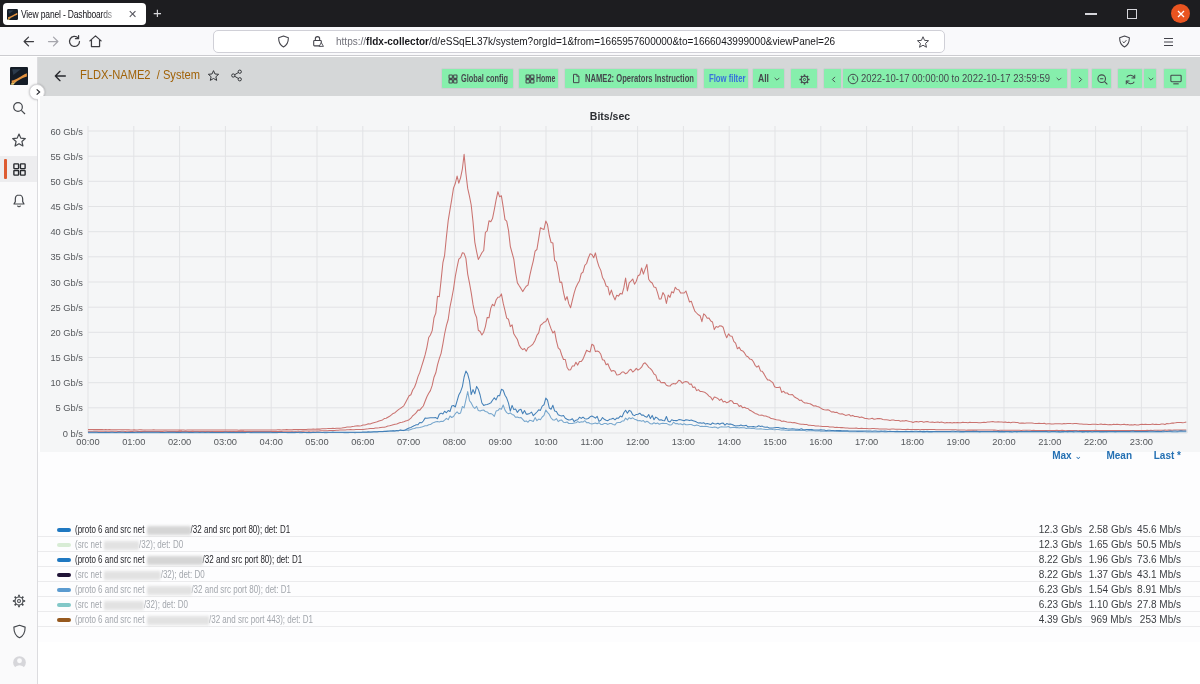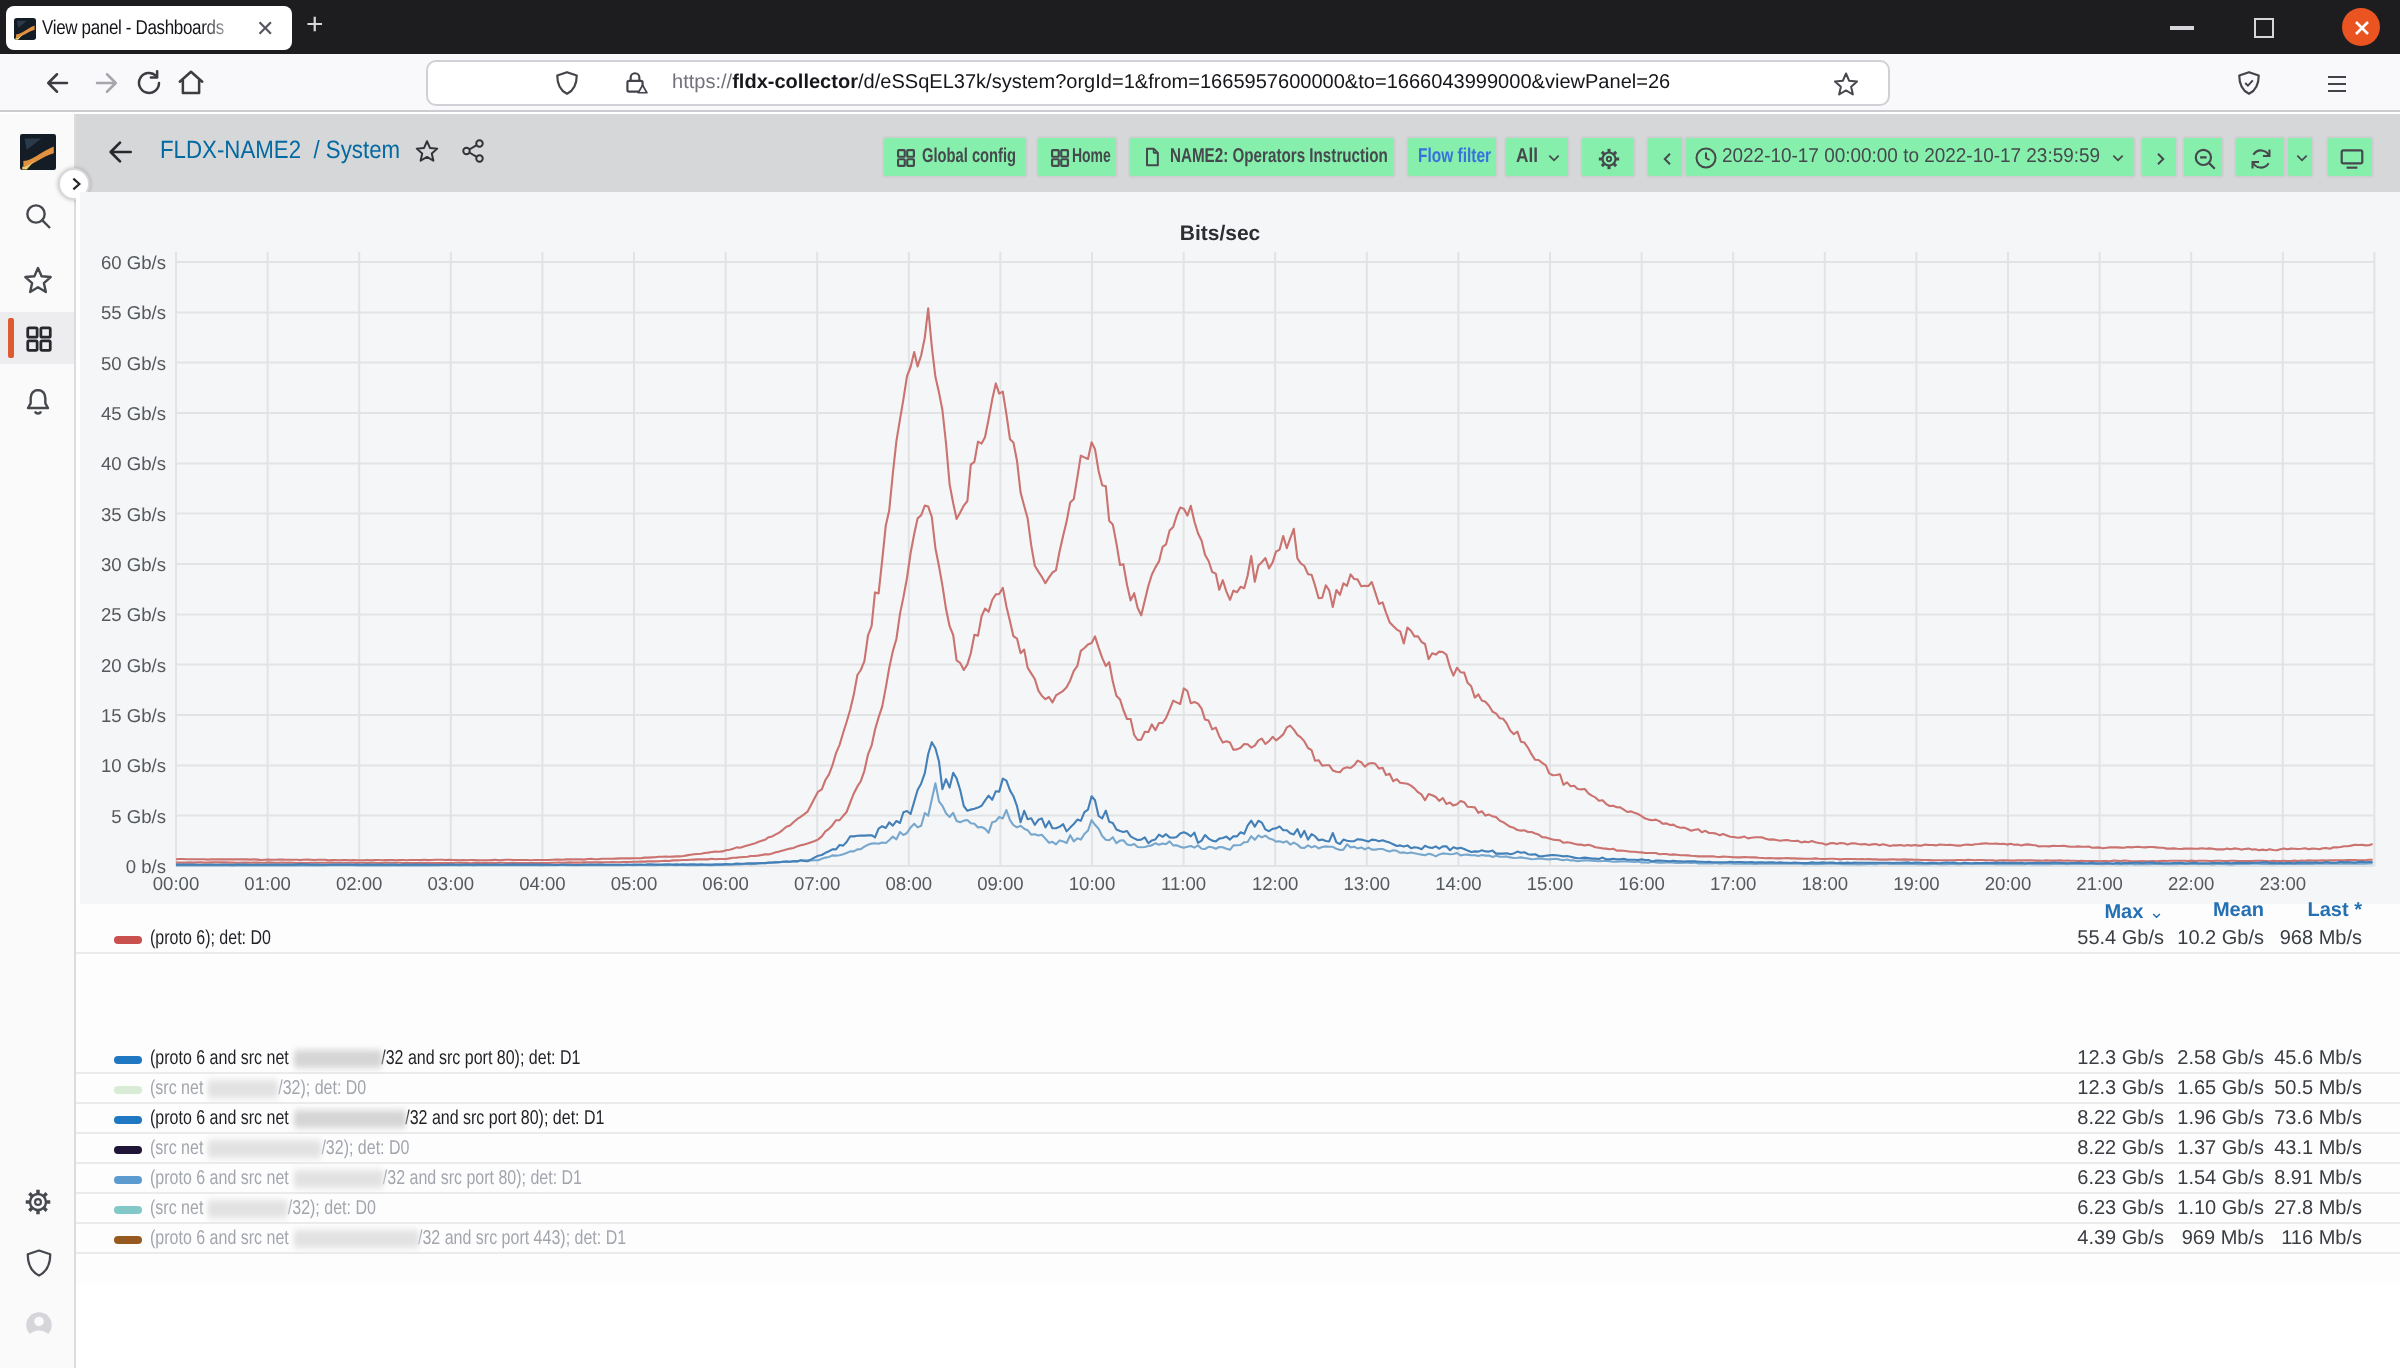--- a/index.html
+++ b/index.html
@@ -16,21 +16,21 @@
 #urlbar{position:absolute;left:213px;top:30px;width:732px;height:23px;background:#fff;border:1px solid #d0d0d7;border-radius:5px}
 #urltext{position:absolute;left:336px;top:36px;font-size:10px;color:#17171b;white-space:nowrap}
 #urltext .gray{color:#71717a}
 #urltext b{font-weight:bold}
 #gnav{position:absolute;left:38px;top:57px;width:1162px;height:39px;background:#d5d7d8}
 #sidebar{position:absolute;left:0;top:57px;width:38px;height:627px;background:#fafafb;border-right:1px solid #dcdcdf}
 #sideactive{position:absolute;left:0px;top:99px;width:37px;height:26px;background:#ededef}
 #sidebar-orange{position:absolute;left:4px;top:102px;width:3px;height:20px;background:#dd5b31;border-radius:1px}
 #expand{position:absolute;left:29px;top:84px;width:16px;height:16px;background:#fff;border:1px solid #d8d8db;border-radius:50%;box-shadow:0 0 2px rgba(0,0,0,.25)}
 .gbtn{position:absolute;top:68px;height:21px;background:#86efac;border:1px solid #cdcfd1;border-radius:2px;font-size:10px;font-weight:bold;color:#45484d;line-height:19px;white-space:nowrap}
-#gtitle{position:absolute;left:80px;top:68px;font-size:12.5px;font-weight:500;color:#0369a1}
+#gtitle{position:absolute;left:80px;top:68px;font-size:12.5px;font-weight:500;color:#a16207}
 #content{position:absolute;left:38px;top:96px;width:1162px;height:588px;background:#fff}
 #chartwrap{position:absolute;left:2px;top:0;width:1160px;height:356px;background:#f5f6f7}
 #legend{position:absolute;left:0;top:356px;width:1162px;height:190px;background:#fdfdfe}
 .lrow{position:absolute;left:0;width:1162px;height:15px;border-bottom:1px solid #ebebed;font-size:10px;line-height:15px;white-space:nowrap;color:#1f1f24}
 .lrow .mk{position:absolute;left:19px;top:5.5px;width:14px;height:4px;border-radius:2px}
 .lrow .lb{position:absolute;left:37px;top:0;transform:scaleX(.8);transform-origin:left center}
 .lrow .v{position:absolute;top:0;width:70px;text-align:right;color:#3a3d41}
 .blur{display:inline-block;height:9px;border-radius:2px;background:#d5d5d5;filter:blur(1.5px);vertical-align:-1.5px}
 .lrow.gr .lb{color:#a2a6ac}
 .lrow.gr .blur{background:#e2e2e2}
@@ -340,27 +340,20 @@
         <text x="1009.8" y="349" text-anchor="middle" font-size="9.3" fill="#55585c">21:00</text>
         <text x="1055.6" y="349" text-anchor="middle" font-size="9.3" fill="#55585c">22:00</text>
         <text x="1101.4" y="349" text-anchor="middle" font-size="9.3" fill="#55585c">23:00</text>
         <text x="570" y="24" text-anchor="middle" font-size="10.5" font-weight="bold" fill="#2c2e33">Bits/sec</text>
       </svg>
     </div>
     <div id="legend">
       <div class="lhead" style="left:974px">Max <span style="font-weight:normal;font-size:9px">⌄</span></div>
       <div class="lhead" style="left:1024px">Mean</div>
       <div class="lhead" style="left:1073px">Last *</div>
-      <div class="lrow" style="top:10px">
-        <span class="mk" style="background:#c9504d"></span>
-        <span class="lb">(proto 6); det: D0</span>
-        <span class="v" style="left:974px">55.4 Gb/s</span>
-        <span class="v" style="left:1024px">10.2 Gb/s</span>
-        <span class="v" style="left:1073px">968 Mb/s</span>
-      </div>
       <div class="lrow" style="top:70px">
         <span class="mk" style="background:#1f78c1"></span>
         <span class="lb">(proto 6 and src net <span class="blur" style="width:55px"></span>/32 and src port 80); det: D1</span>
         <span class="v" style="left:974px">12.3 Gb/s</span>
         <span class="v" style="left:1024px">2.58 Gb/s</span>
         <span class="v" style="left:1073px">45.6 Mb/s</span>
       </div>
       <div class="lrow gr" style="top:85px">
         <span class="mk" style="background:#d8ecd5"></span>
         <span class="lb">(src net <span class="blur" style="width:44px"></span>/32); det: D0</span>
@@ -394,16 +387,16 @@
         <span class="lb">(src net <span class="blur" style="width:50px"></span>/32); det: D0</span>
         <span class="v" style="left:974px">6.23 Gb/s</span>
         <span class="v" style="left:1024px">1.10 Gb/s</span>
         <span class="v" style="left:1073px">27.8 Mb/s</span>
       </div>
       <div class="lrow gr" style="top:160px">
         <span class="mk" style="background:#96591f"></span>
         <span class="lb">(proto 6 and src net <span class="blur" style="width:78px"></span>/32 and src port 443); det: D1</span>
         <span class="v" style="left:974px">4.39 Gb/s</span>
         <span class="v" style="left:1024px">969 Mb/s</span>
-        <span class="v" style="left:1073px">116 Mb/s</span>
+        <span class="v" style="left:1073px">253 Mb/s</span>
       </div>
     </div>
   </div>
 
 </body></html>

